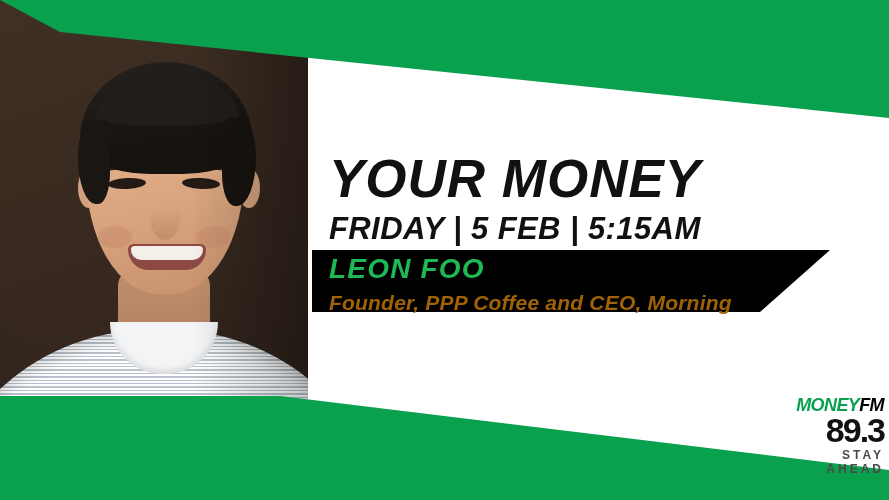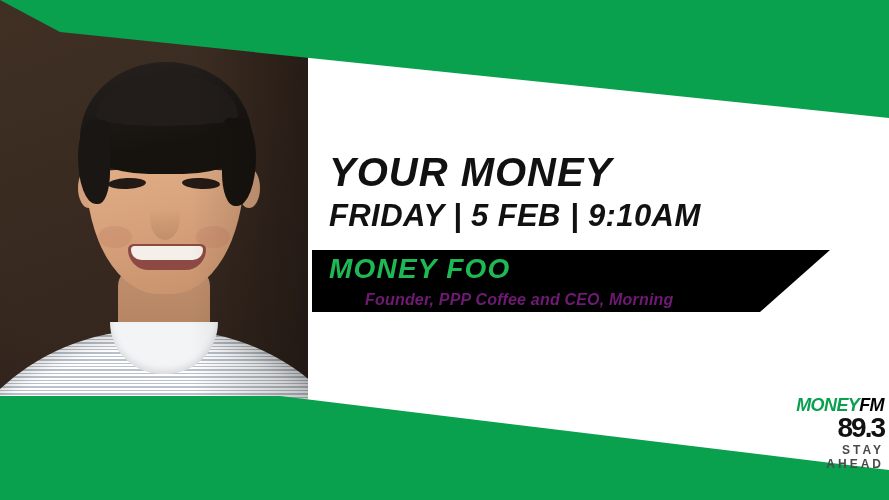--- a/index.html
+++ b/index.html
@@ -133,55 +133,55 @@
 
   
   #headline{
     position:absolute;left:329px;top:152px;
     color:#111111;
     font-weight:bold;font-style:italic;
     letter-spacing:.5px;
     line-height:1;
   }
   #headline .line1{
-    display:block;font-size:40px;letter-spacing:1px;
+    display:block;font-size:53px;letter-spacing:1px;
   }
   #headline .line2{
     display:block;font-size:31px;margin-top:8px;letter-spacing:.4px;
   }
 
   #namebar{
     position:absolute;left:329px;top:255px;
     line-height:1;
   }
   #namebar .guest{
     display:block;
     font-size:28px;font-weight:bold;font-style:italic;
     letter-spacing:1.2px;
   }
   #namebar .role{
     display:block;margin-top:9px;
-    font-size:16px;font-weight:bold;font-style:italic;
-    color:#701a75;letter-spacing:.2px;margin-left:36px;
+    font-size:21px;font-weight:bold;font-style:italic;
+    color:#a16207;letter-spacing:.2px;
   }
 
   
   #logo{
     position:absolute;left:784px;top:396px;width:100px;text-align:right;
   }
   #logo .wordmark{
     font-size:18px;font-weight:bold;font-style:italic;
     letter-spacing:-.6px;line-height:1;
     white-space:nowrap;
   }
   #logo .wordmark .money{color:#0aa14e;}
   #logo .wordmark .fm{color:#111111;}
   #logo .freq{
     display:block;
-    font-size:28px;font-weight:bold;color:#111111;
+    font-size:34px;font-weight:bold;color:#111111;
     line-height:.92;letter-spacing:-2px;margin-top:1px;
   }
   #logo .tagline{
     display:block;
     font-size:12px;font-weight:bold;color:#4a4a4a;
     letter-spacing:3px;margin-top:2px;
   }
 </style>
 </head>
 <body>
@@ -218,25 +218,25 @@
 
     <polygon id="sh-top" points="0,0 889,0 889,118 60,32" fill="#0aa14e"></polygon>
 
     <polygon id="sh-bottom" points="0,396 280,396 889,470 889,500 0,500" fill="#0aa14e"></polygon>
 
     <polygon id="sh-bar" points="312,250 830,250 760,312 312,312" fill="#000000"></polygon>
   </svg>
 
   <div id="headline">
     <span class="line1">YOUR MONEY</span>
-    <span class="line2">FRIDAY | 5 FEB | 9:10AM</span>
+    <span class="line2">FRIDAY | 5 FEB | 5:15AM</span>
   </div>
 
   <div id="namebar">
-    <span class="guest" style="color: rgb(29, 185, 84);">MONEY FOO</span>
+    <span class="guest" style="color: rgb(29, 185, 84);">LEON FOO</span>
     <span class="role">Founder, PPP Coffee and CEO, Morning</span>
   </div>
 
   <div id="logo">
     <div class="wordmark">
       <span class="money" style="color: rgb(10, 161, 78);">MONEY</span><span class="fm" style="color: rgb(0, 0, 0);">FM</span>
     </div>
     <span class="freq">89.3</span>
     <span class="tagline" style="color: rgb(74, 74, 74);">STAY AHEAD</span>
   </div>

